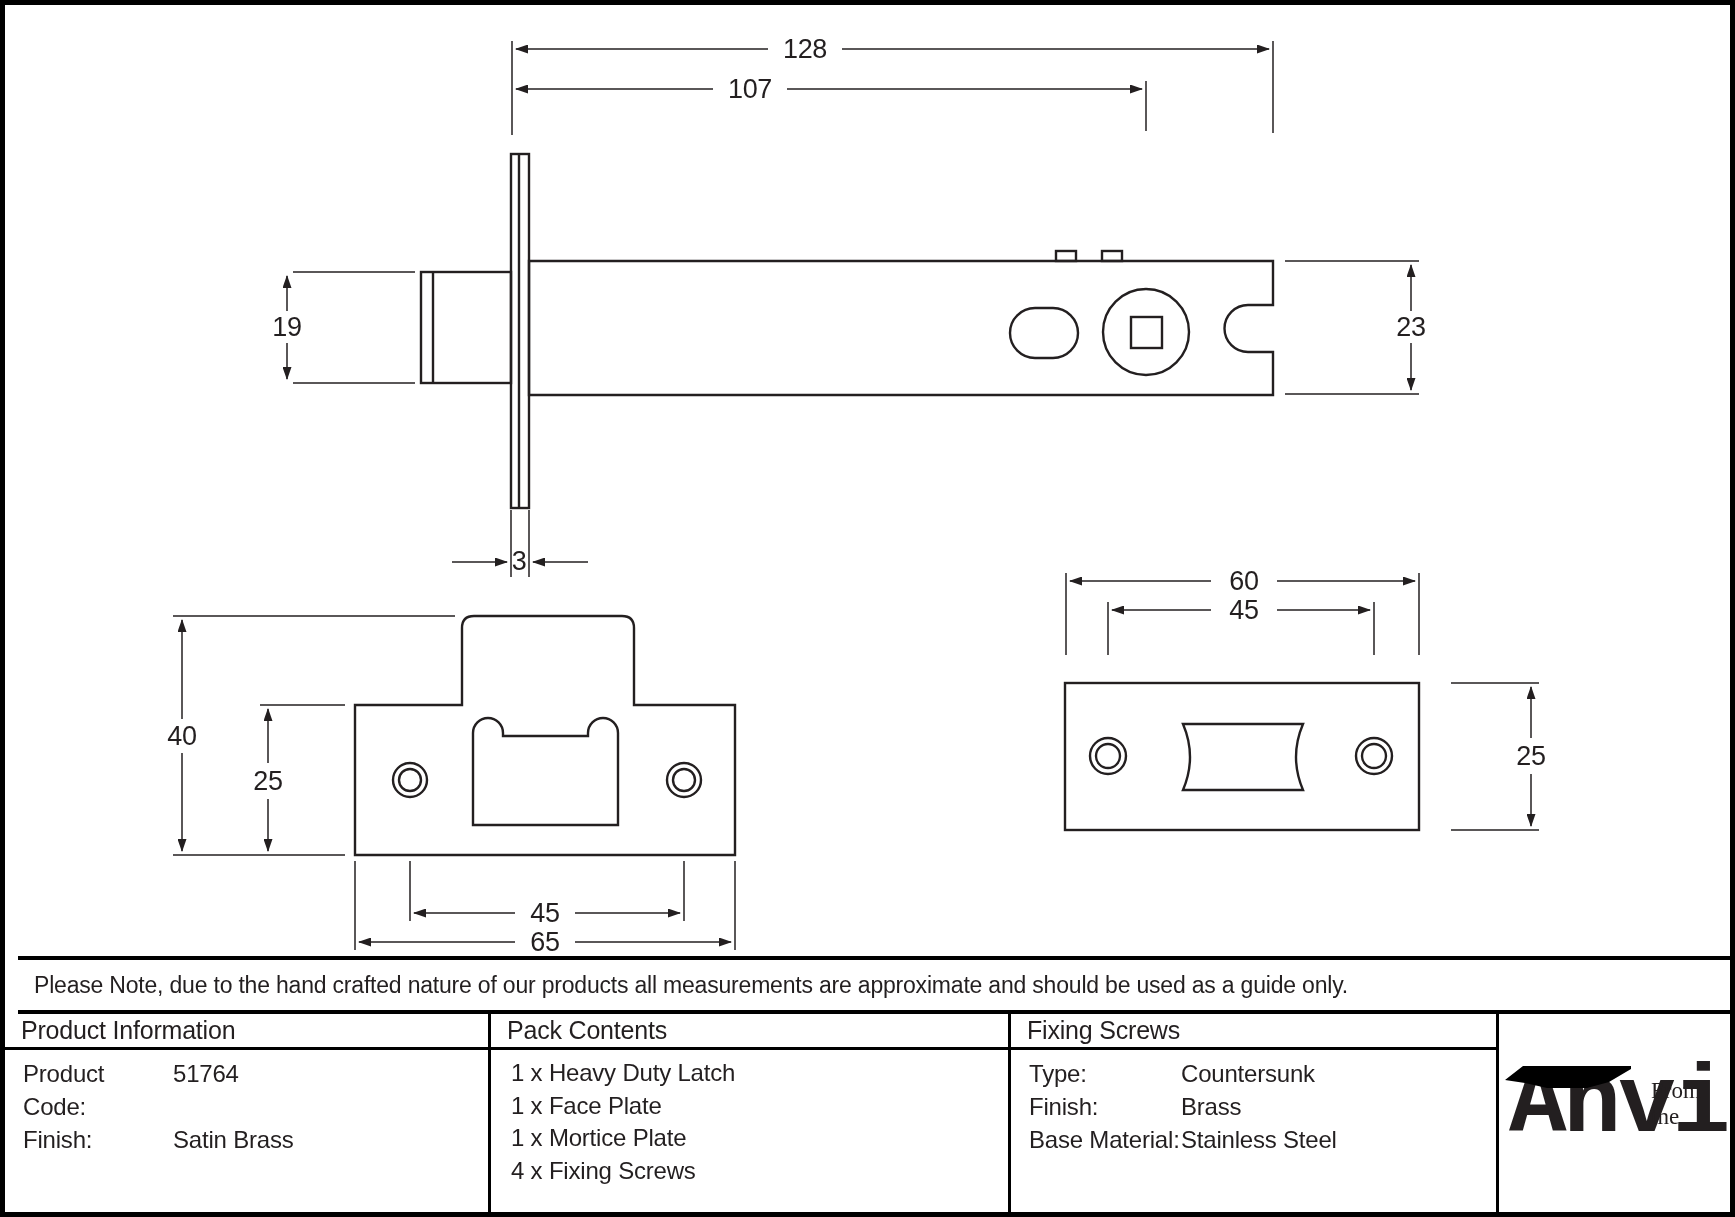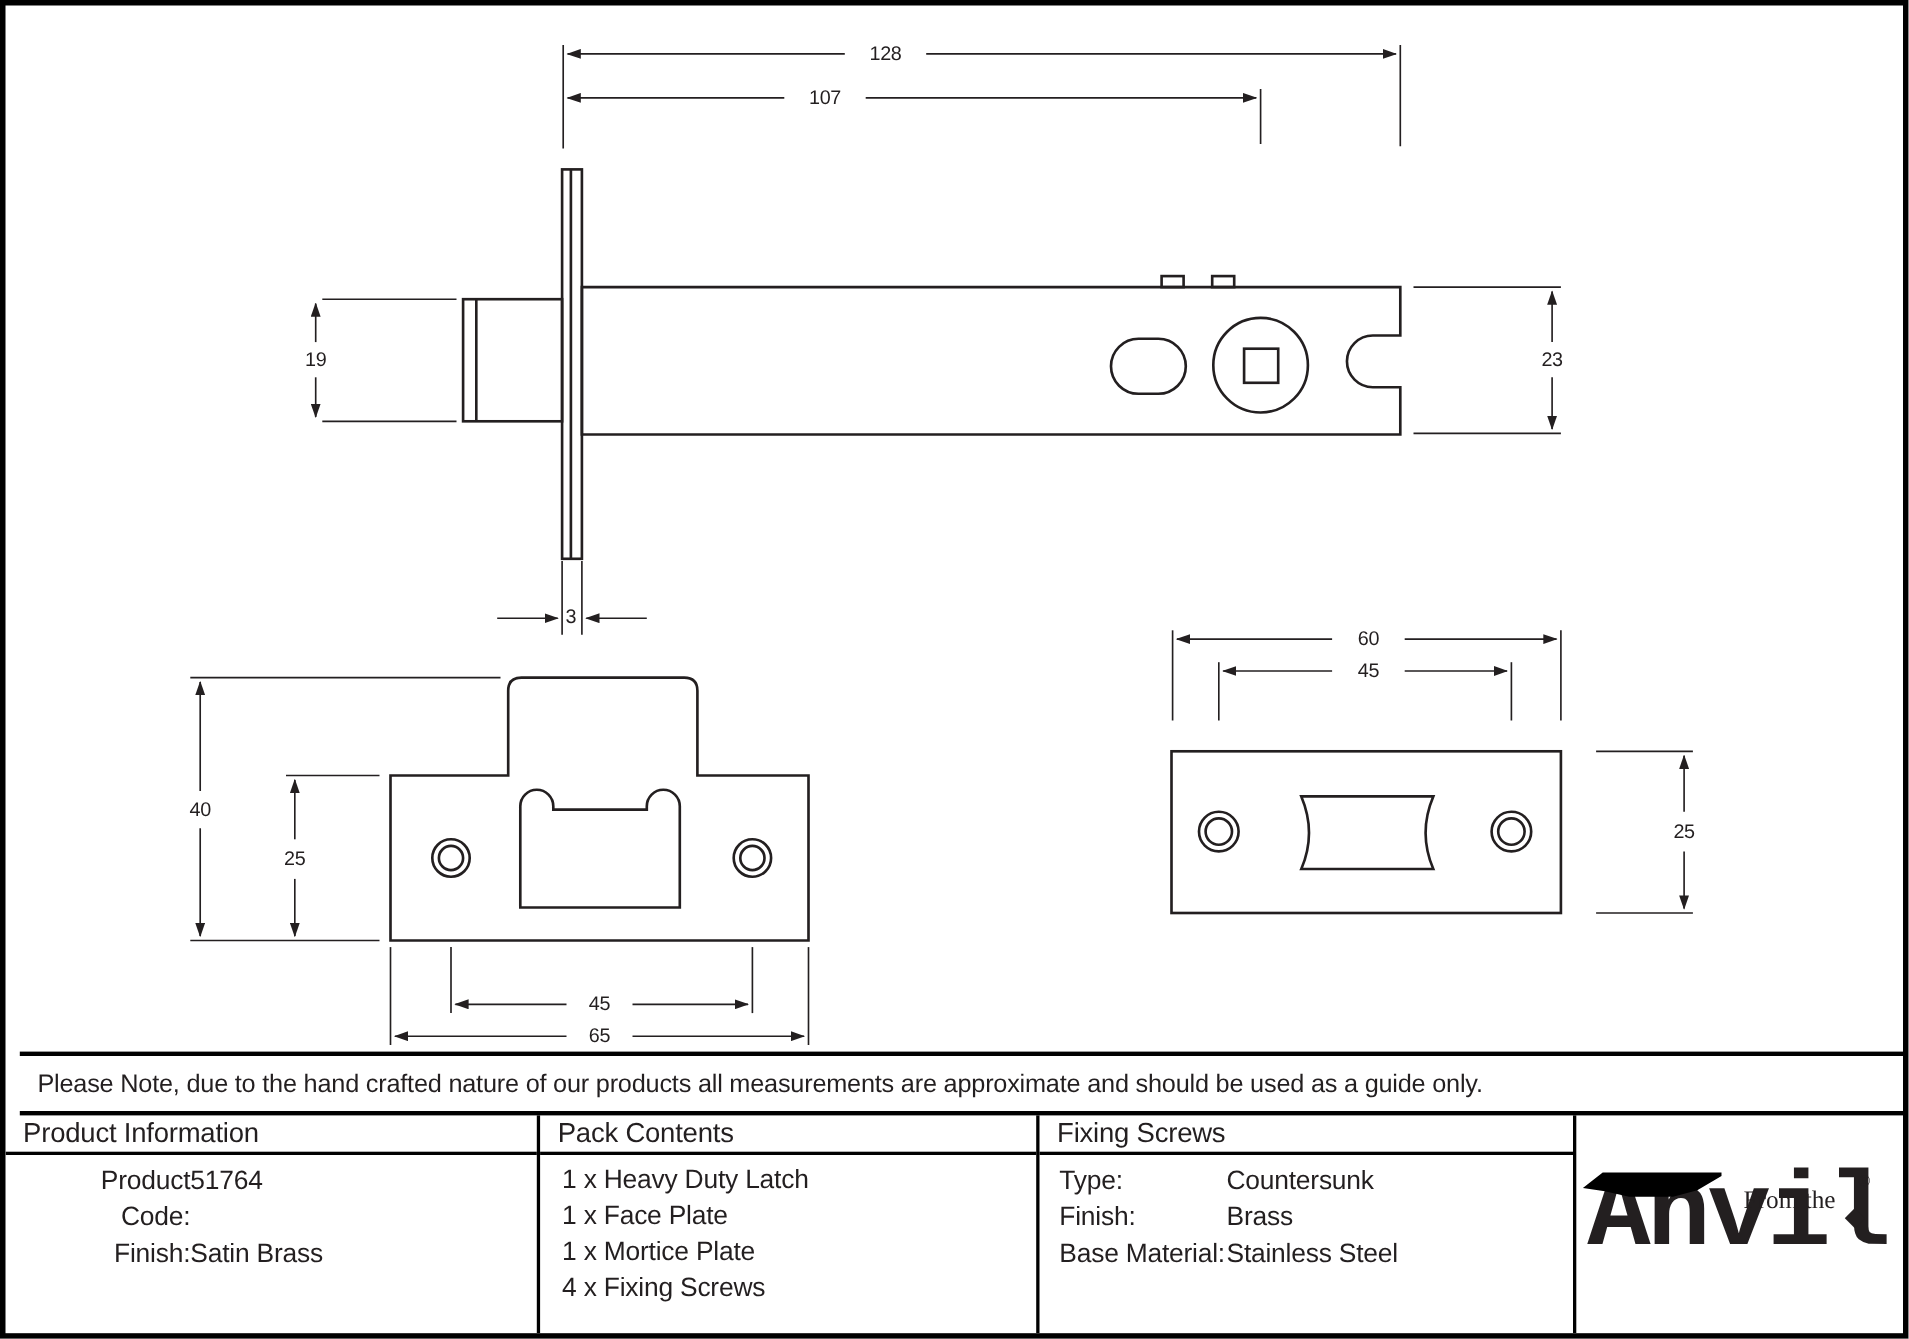--- a/index.html
+++ b/index.html
@@ -12,53 +12,53 @@
     font-family:"Liberation Sans", sans-serif;
     color:#231f20;
     overflow:hidden;
   }
   #drawing-svg{position:absolute;left:0;top:0;}
   .dim{
     position:absolute;
     transform:translate(-50%,-50%);
     background:#fff;
     padding:0 5px;
-    font-size:18px;
+    font-size:27px;
     letter-spacing:-0.3px;
     white-space:nowrap;
   }
   .dim.nobg{background:transparent;padding:0;}
   
   #note-box{
     position:absolute;left:0;right:0;top:951px;height:50px;
     border-top:4px solid #000;border-bottom:4px solid #000;
     display:flex;align-items:center;
     padding-left:16px;box-sizing:content-box;
     font-size:23px;letter-spacing:-0.2px;margin-left:13px;
   }
   
   #info-table{
     position:absolute;left:0;right:0;top:1009px;bottom:0;
     display:flex;flex-direction:row;
   }
   .col{position:relative;box-sizing:border-box;}
   .col.bordered{border-right:3px solid #000;}
   #col-product{width:486px;}
-  #col-pack{width:454px;}
+  #col-pack{width:520px;}
   #col-fixing{width:488px;}
   #col-logo{flex:1;}
   .col-header{
     height:33px;border-bottom:3px solid #000;
     display:flex;align-items:center;padding-left:16px;
     font-size:25px;letter-spacing:-0.2px;
   }
   .col-body{padding:7px 0 0 0;}
   .kv-row{display:flex;line-height:33px;font-size:24px;letter-spacing:-0.2px;}
   .kv-label{padding-left:18px;flex:none;}
-  #col-product .kv-label{width:150px;text-align:right;}
+  #col-product .kv-label{width:150px;}
   #col-fixing .kv-label{width:152px;}
   .list-item{line-height:32.5px;font-size:24px;padding-left:20px;letter-spacing:-0.2px;}
   
   #col-logo .logo-wrap{position:absolute;inset:0;}
   .logo-main{
     position:absolute;left:10px;top:44px;
     font-family:Liberation Mono, monospace;font-weight:bold;
     font-size:96px;line-height:1;letter-spacing:-3px;
   }
   .logo-anvil-svg{position:absolute;left:6px;top:46px;}

